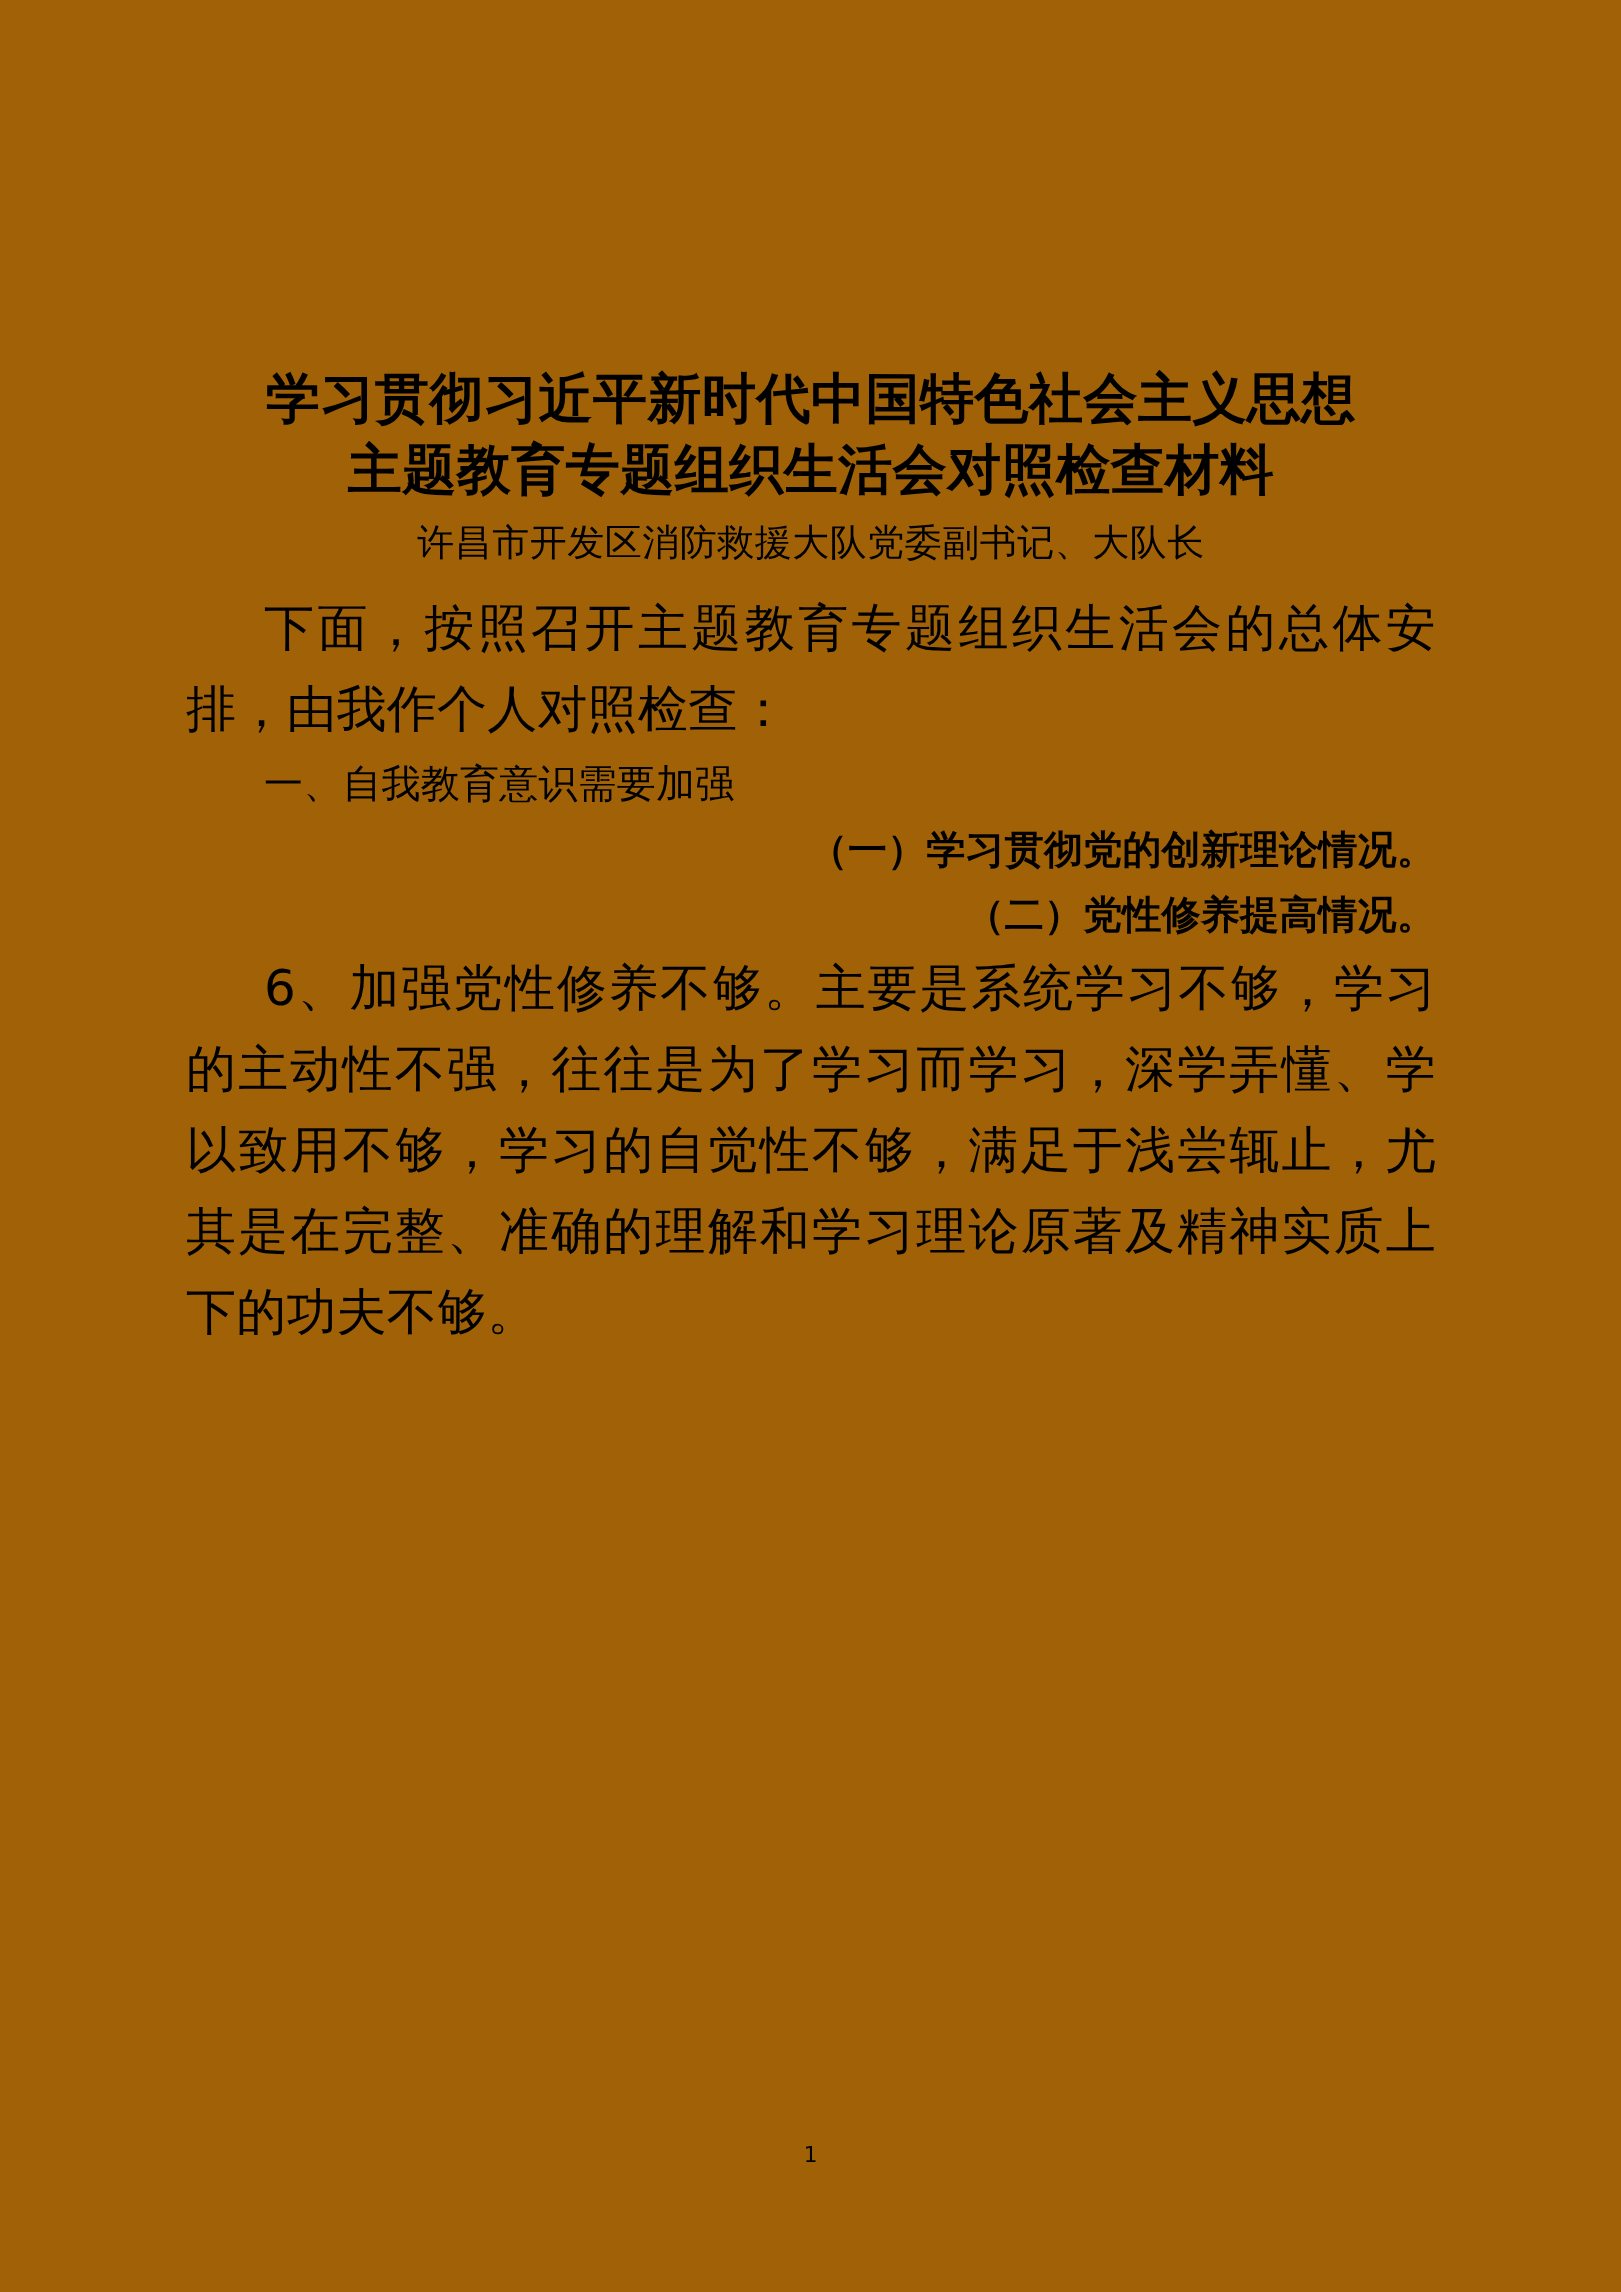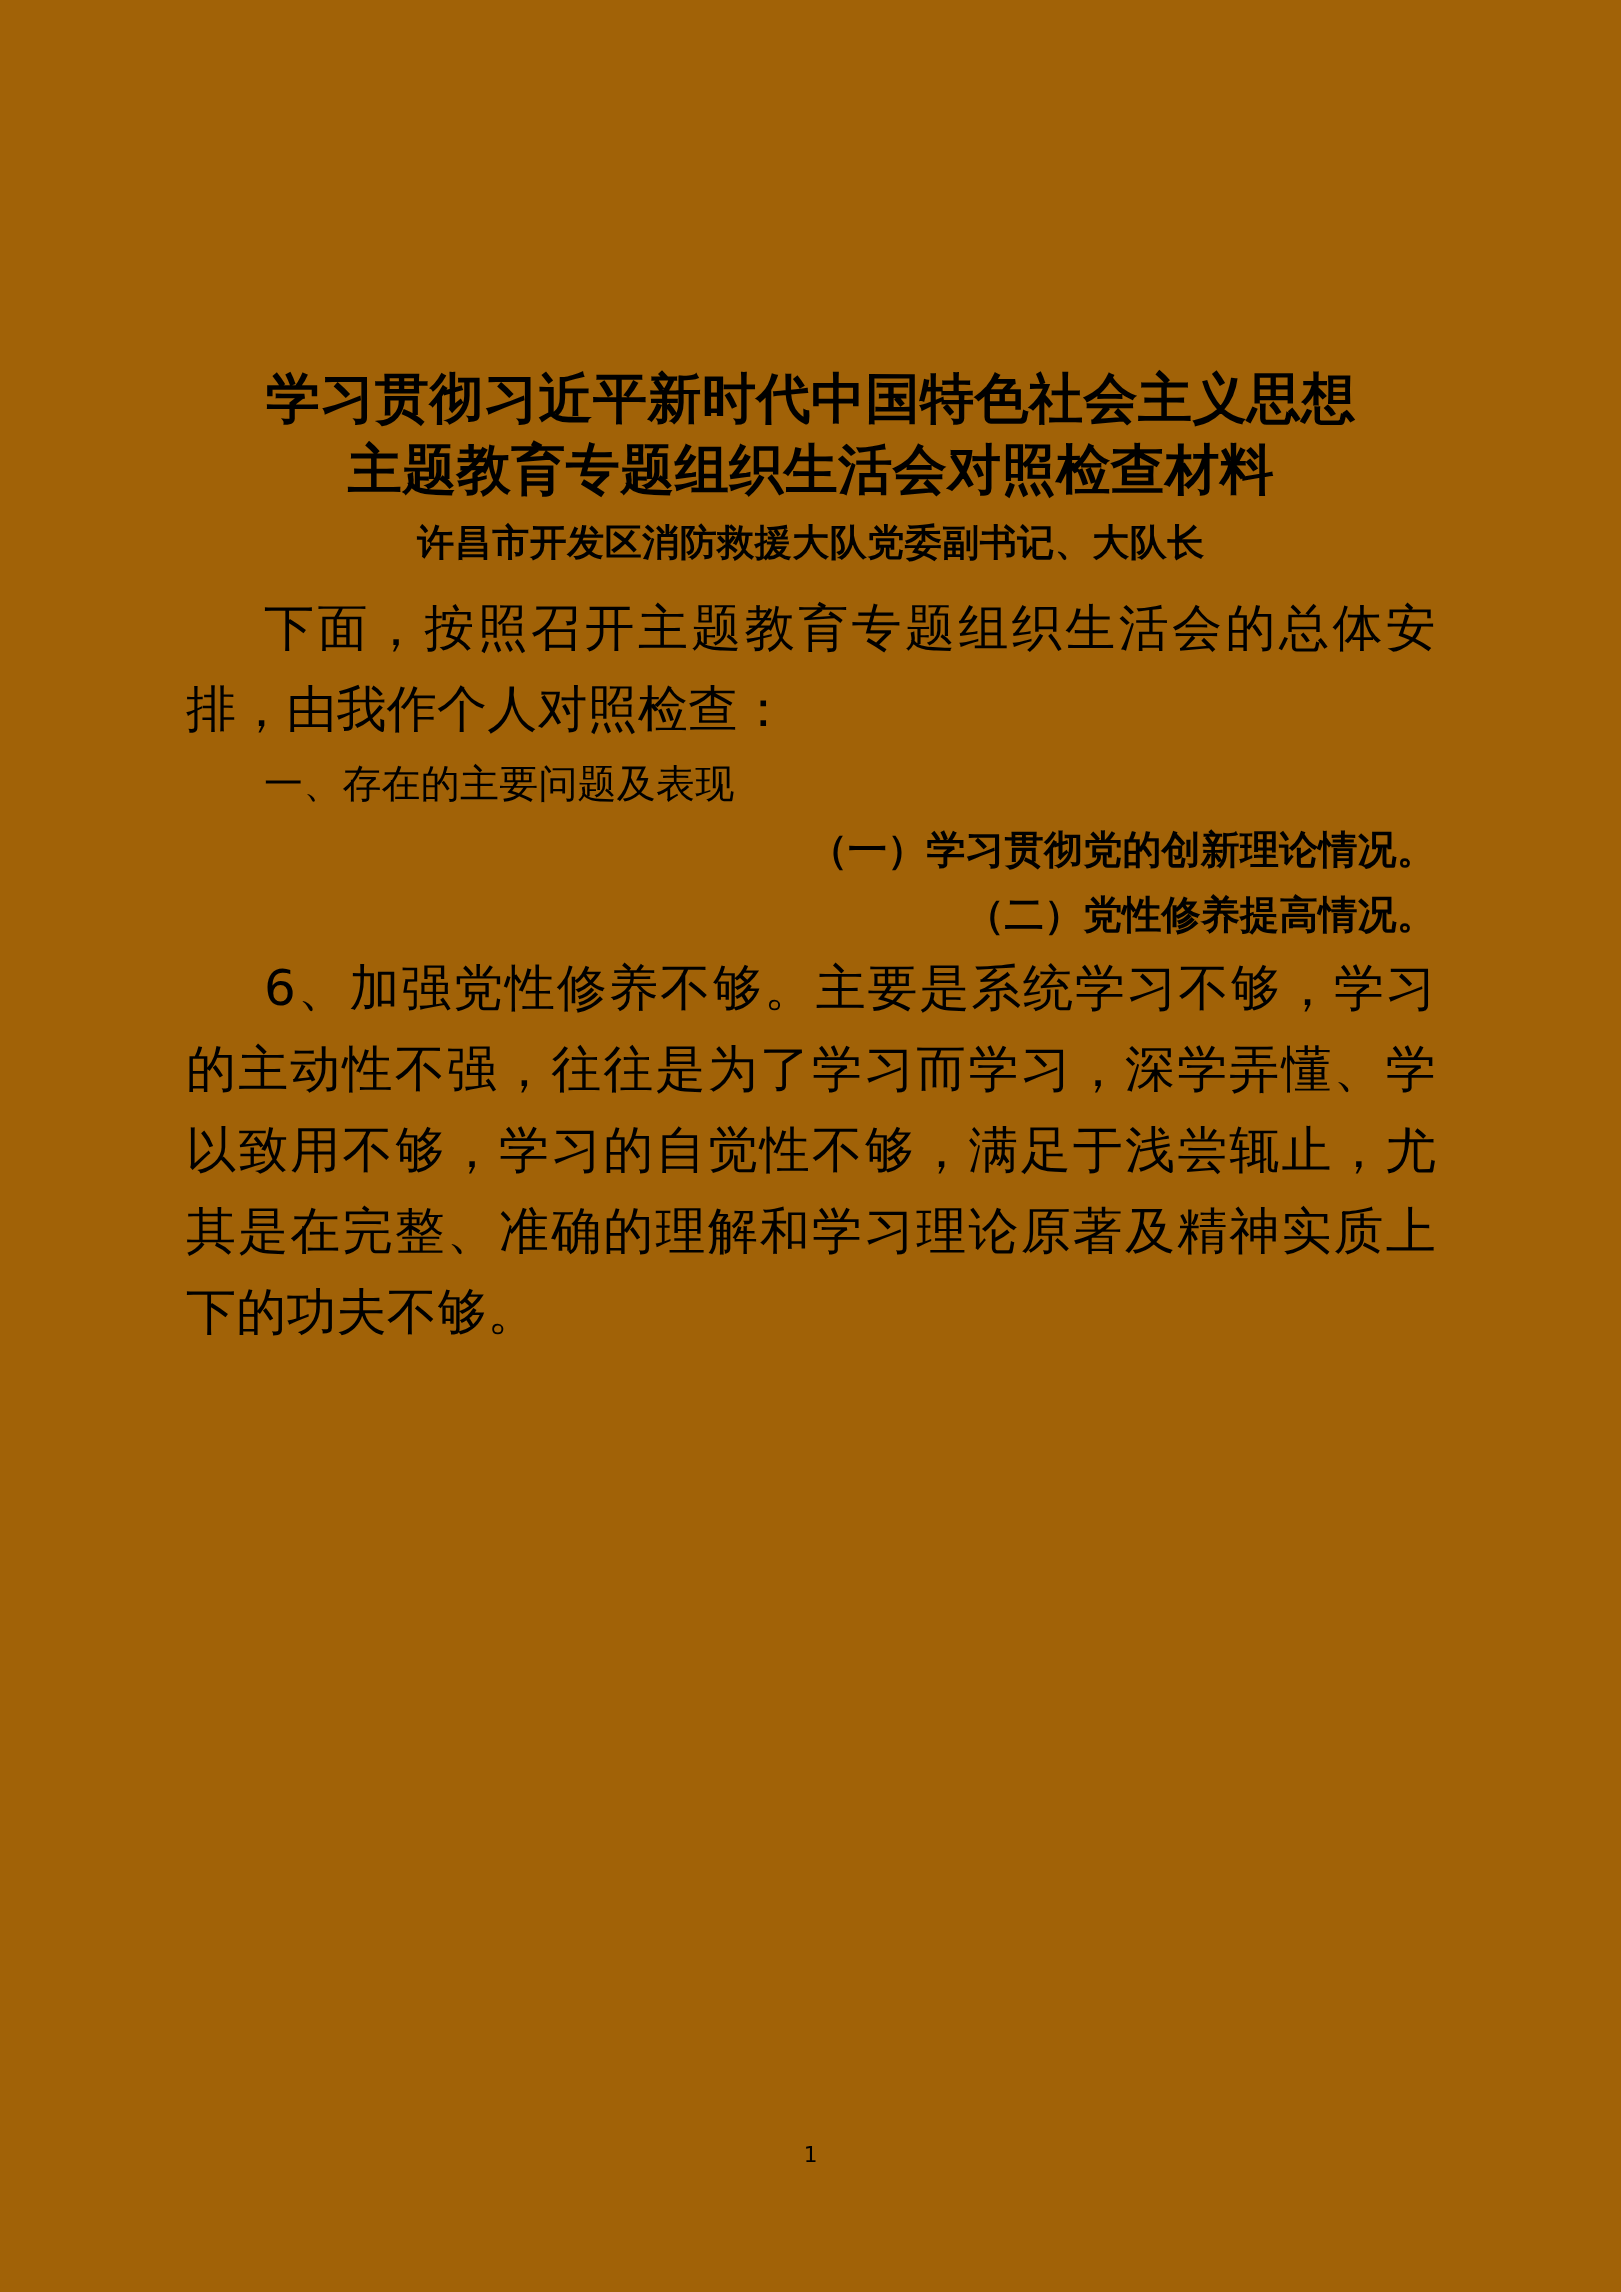--- a/index.html
+++ b/index.html
@@ -29,21 +29,21 @@
   .doc-title {
     font-size: 54px;
     font-weight: bold;
     line-height: 1.32;
     text-align: center;
     letter-spacing: 0.5px;
     margin: 0 0 5.9px 0;
   }
   .doc-subtitle {
     font-size: 37px;
-    font-weight: bold;
+    font-weight: normal;
     text-align: center;
     line-height: 1.5;
     margin: 9.8px 0 17.6px 0;
     letter-spacing: 0.5px;
   }
   p.body-text {
     font-size: 50px;
     line-height: 1.62;
     margin: 0 0 2px 0;
     text-indent: 78px;
@@ -85,21 +85,21 @@
   <div class="content">
 
     <h1 class="doc-title">
       <span>学习贯彻习近平新时代中国特色社会主义思想</span><br>
       <span>主题教育专题组织生活会对照检查材料</span>
     </h1>
 
     <div class="doc-subtitle">许昌市开发区消防救援大队党委副书记、大队长</div>
 
     <p class="body-text">下面，按照召开主题教育专题组织生活会的总体安排，由我作个人对照检查：</p>
-    <p class="heading-1">一、存在的主要问题及表现</p>
+    <p class="heading-1">一、自我教育意识需要加强</p>
     <p class="heading-2">（一）学习贯彻党的创新理论情况。</p>
     <p class="heading-2">（二）党性修养提高情况。</p>
     <p class="body-text">6、加强党性修养不够。主要是系统学习不够，学习的主动性不强，往往是为了学习而学习，深学弄懂、学以致用不够，学习的自觉性不够，满足于浅尝辄止，尤其是在完整、准确的理解和学习理论原著及精神实质上下的功夫不够。</p>
 
   </div>
 
   <div class="page-number">1</div>
 
 </div>
 

